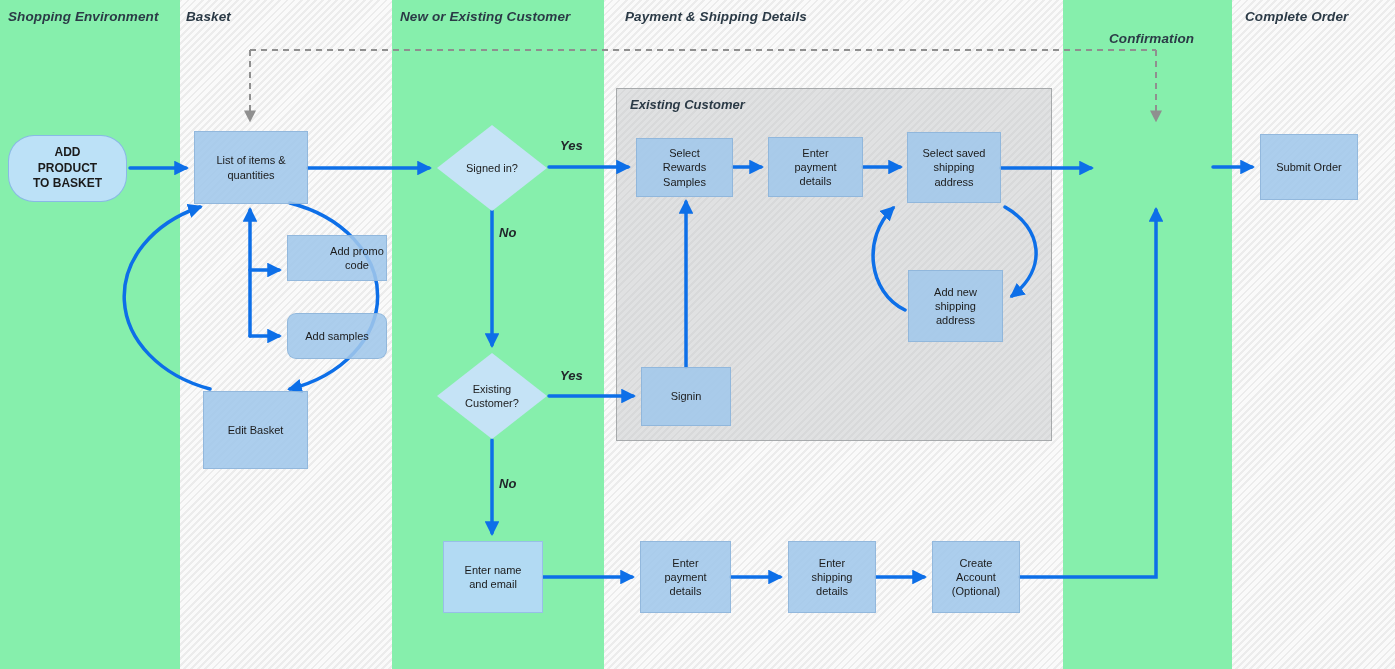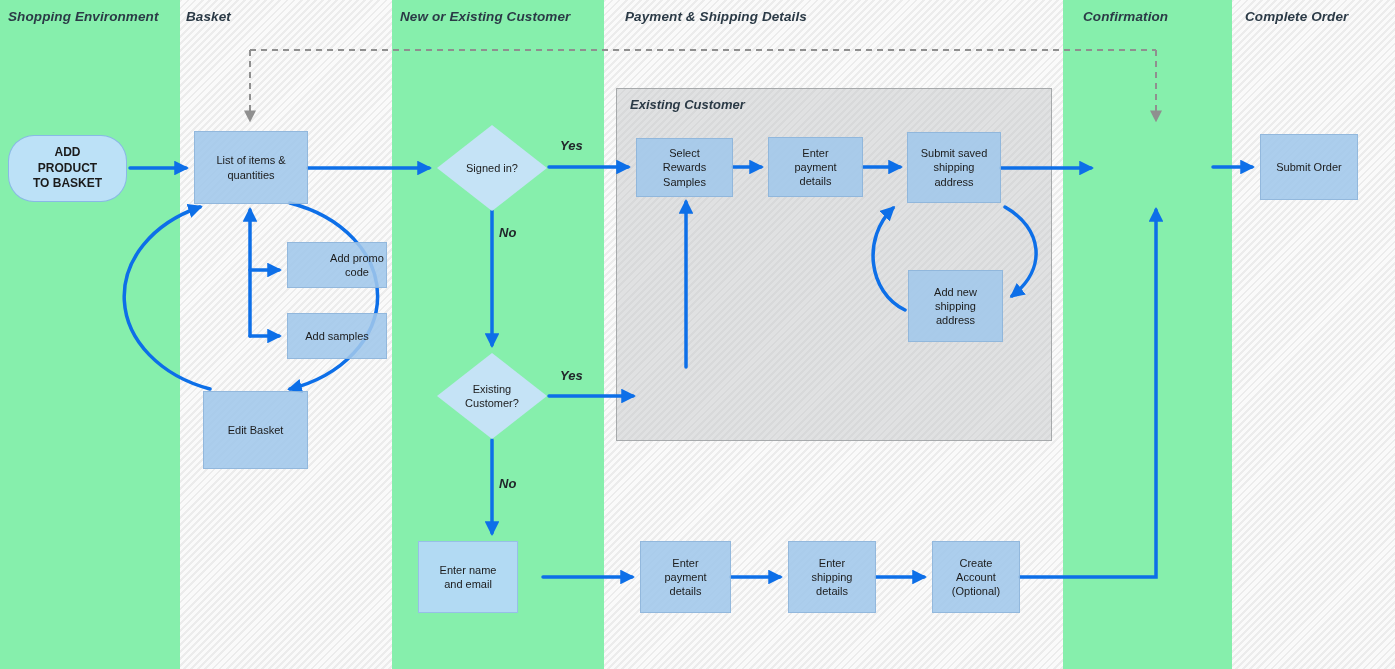--- a/index.html
+++ b/index.html
@@ -54,21 +54,21 @@
 <div id="canvas">
 
   <div class="lane-bg" style="left:180px;width:212px;"></div>
   <div class="lane-bg" style="left:604px;width:459px;"></div>
   <div class="lane-bg" style="left:1232px;width:163px;"></div>
 
   <div class="lane-title" style="left:8px;">Shopping Environment</div>
   <div class="lane-title" style="left:186px;">Basket</div>
   <div class="lane-title" style="left:400px;">New or Existing Customer</div>
   <div class="lane-title" style="left:625px;">Payment &amp; Shipping Details</div>
-  <div class="lane-title" style="left:1083px;">Confirmation</div>
+  <div class="lane-title" style="left:1109px;margin-top:22px;">Confirmation</div>
   <div class="lane-title" style="left:1245px;">Complete Order</div>
 
   <div class="group" style="left:616px;top:88px;width:436px;height:353px;">
     <div class="group-label">Existing Customer</div>
   </div>
 
   <svg class="connectors" width="1395" height="669" viewBox="0 0 1395 669">
     <defs>
       <marker id="arrB" viewBox="0 0 10 10" refX="8" refY="5" markerWidth="4.2" markerHeight="4.2" orient="auto-start-reverse" markerUnits="strokeWidth">
         <path d="M0,0 L10,5 L0,10 z" fill="#0d6fe8"></path>
@@ -116,45 +116,46 @@
     </g>
   </svg>
 
   <div class="node node--pill" style="left:8px;top:135px;width:119px;height:67px;">ADD
 PRODUCT
 TO BASKET</div>
 
   <div class="node" style="left:194px;top:131px;width:114px;height:73px;">List of items &amp;
 quantities</div>
 
-  <div class="node" style="left:287px;top:242px;width:100px;height:46px;padding-left:40px;">Add promo
+  <div class="node" style="left:287px;top:235px;width:100px;height:46px;padding-left:40px;">Add promo
 code</div>
 
-  <div class="node" style="left:287px;top:313px;width:100px;height:46px;">Add samples</div>
+  <div class="node" style="left:287px;top:313px;width:100px;height:46px;border-radius:9px;">Add samples</div>
 
   <div class="node" style="left:203px;top:391px;width:105px;height:78px;">Edit Basket</div>
 
   <div class="node node--diamond" style="left:437px;top:125px;width:110px;height:86px;">Signed in?</div>
 
   <div class="node node--diamond" style="left:437px;top:353px;width:110px;height:86px;">Existing
 Customer?</div>
 
+  <div class="node" style="left:641px;top:367px;width:90px;height:59px;">Signin</div>
 
-  <div class="node node--light" style="left:418px;top:541px;width:100px;height:72px;">Enter name
+  <div class="node node--light" style="left:443px;top:541px;width:100px;height:72px;">Enter name
 and email</div>
 
   <div class="node" style="left:636px;top:138px;width:97px;height:59px;">Select
 Rewards
 Samples</div>
 
   <div class="node" style="left:768px;top:137px;width:95px;height:60px;">Enter
 payment
 details</div>
 
-  <div class="node" style="left:907px;top:132px;width:94px;height:71px;">Submit saved
+  <div class="node" style="left:907px;top:132px;width:94px;height:71px;">Select saved
 shipping
 address</div>
 
   <div class="node" style="left:908px;top:270px;width:95px;height:72px;">Add new
 shipping
 address</div>
 
   <div class="node" style="left:640px;top:541px;width:91px;height:72px;">Enter
 payment
 details</div>

